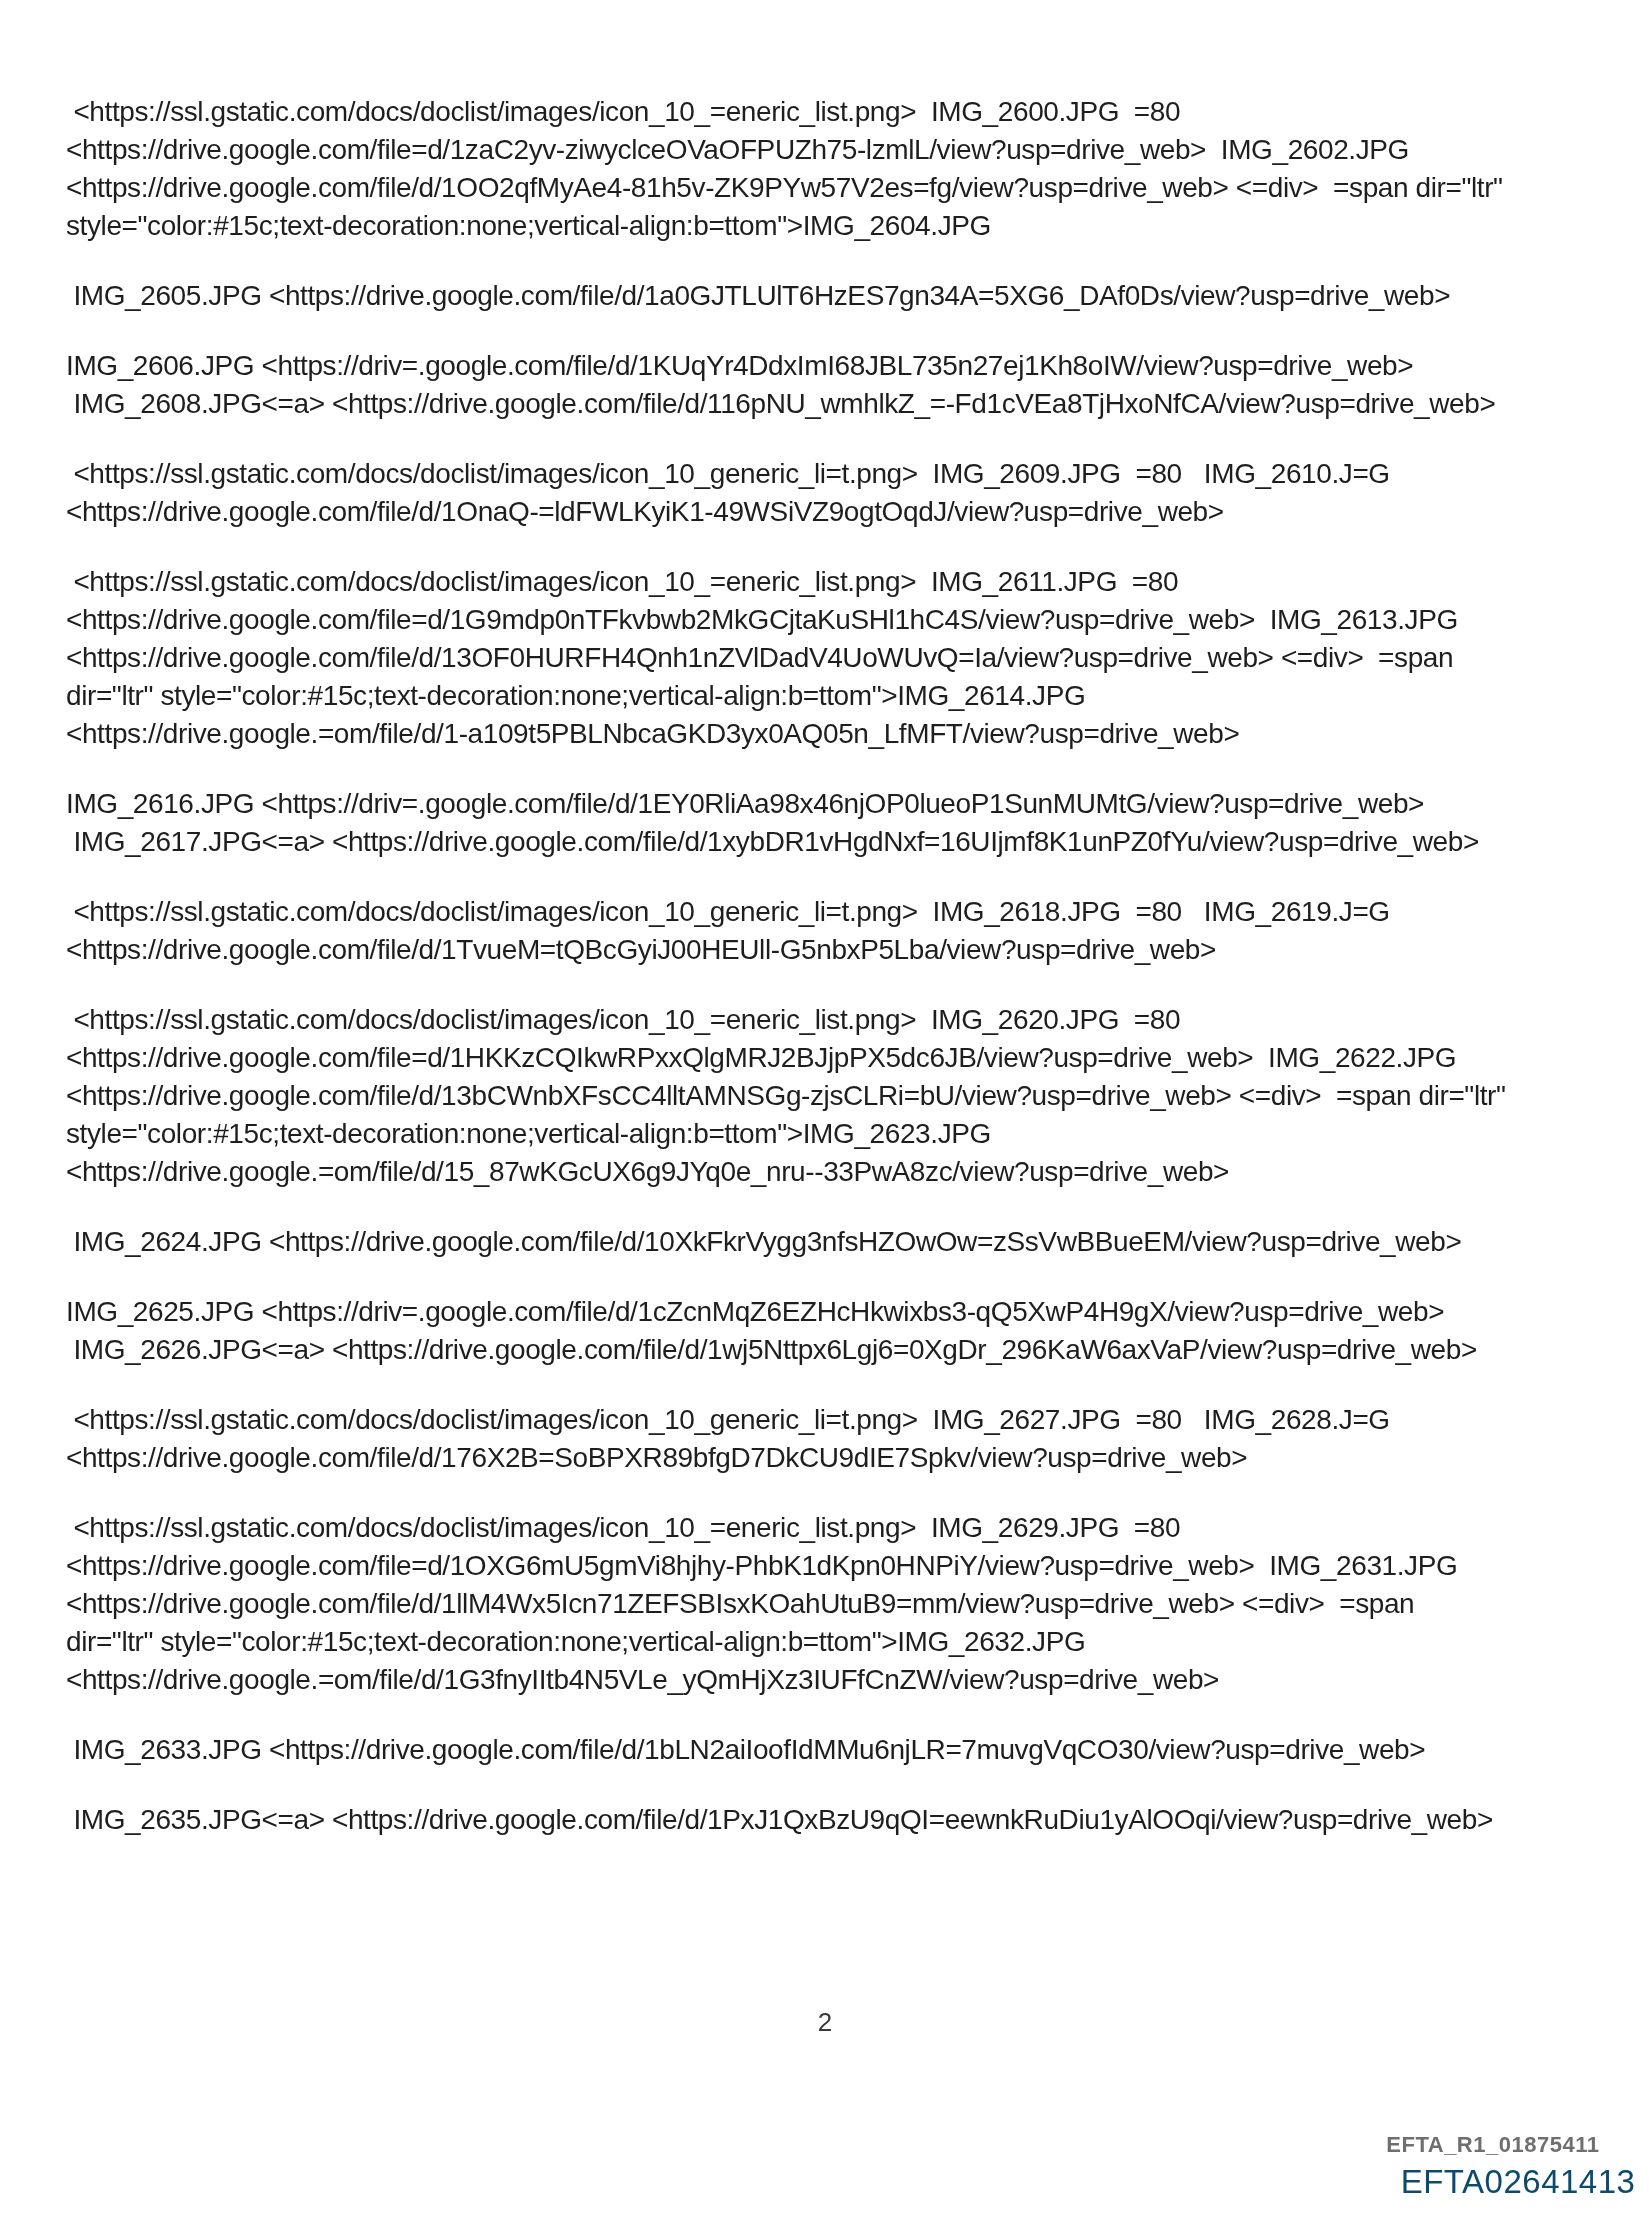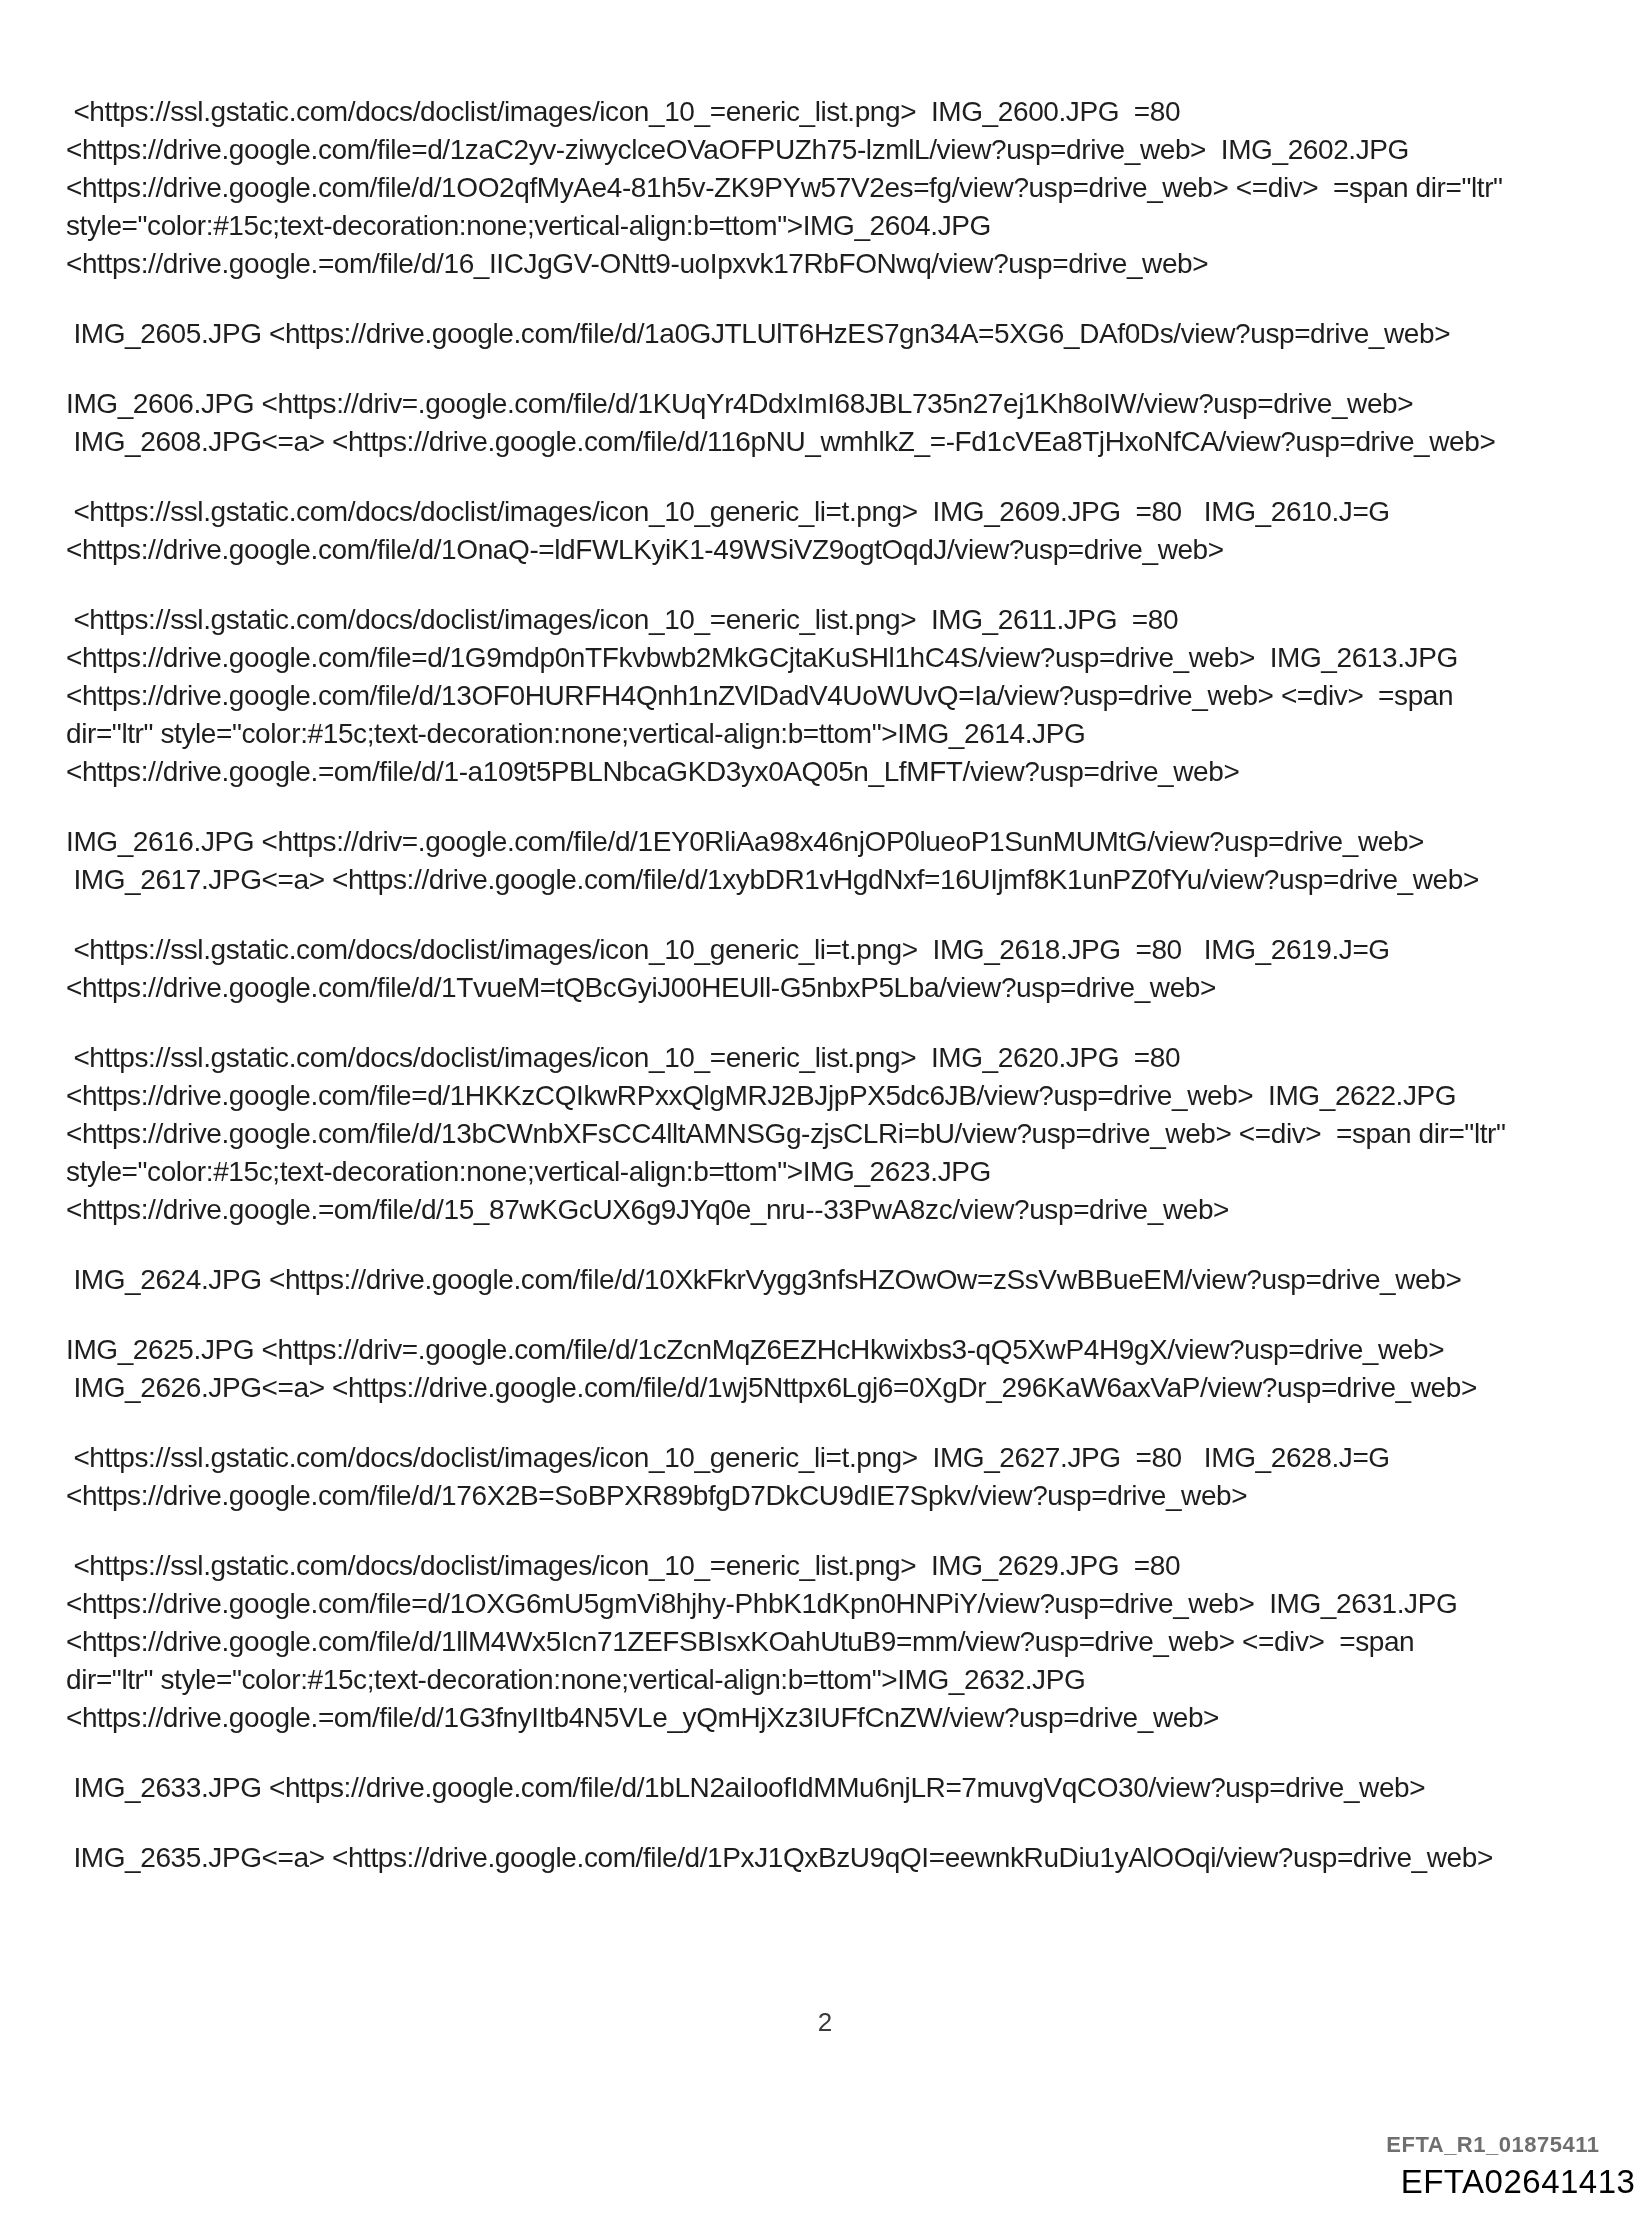--- a/index.html
+++ b/index.html
@@ -49,35 +49,34 @@
     line-height: 35px;
     font-weight: 700;
     color: #6f6f6f;
     letter-spacing: 0.5px;
     padding-right: 36px;
   }
   .stamp-dark {
     font-size: 33px;
     line-height: 39px;
     font-weight: 400;
-    color: #000000;
+    color: #0c4a6e;
     letter-spacing: 0.5px;
   }
 </style>
 </head>
 <body>
 
 <div class="page">
   <div class="doc-body" id="doc-body">
       <div class="para">
         <div class="line"> &lt;https://ssl.gstatic.com/docs/doclist/images/icon_10_=eneric_list.png&gt;  IMG_2600.JPG  =80</div>
         <div class="line">&lt;https://drive.google.com/file=d/1zaC2yv-ziwyclceOVaOFPUZh75-lzmlL/view?usp=drive_web&gt;  IMG_2602.JPG</div>
         <div class="line">&lt;https://drive.google.com/file/d/1OO2qfMyAe4-81h5v-ZK9PYw57V2es=fg/view?usp=drive_web&gt; &lt;=div&gt;  =span dir="ltr"</div>
         <div class="line">style="color:#15c;text-decoration:none;vertical-align:b=ttom"&gt;IMG_2604.JPG</div>
-        <div class="line">&lt;https://drive.google.=om/file/d/16_IICJgGV-ONtt9-uoIpxvk17RbFONwq/view?usp=drive_web&gt;</div>
       </div>
       <div class="para">
         <div class="line"> IMG_2605.JPG &lt;https://drive.google.com/file/d/1a0GJTLUlT6HzES7gn34A=5XG6_DAf0Ds/view?usp=drive_web&gt;</div>
       </div>
       <div class="para">
         <div class="line">IMG_2606.JPG &lt;https://driv=.google.com/file/d/1KUqYr4DdxImI68JBL735n27ej1Kh8oIW/view?usp=drive_web&gt;</div>
         <div class="line"> IMG_2608.JPG&lt;=a&gt; &lt;https://drive.google.com/file/d/116pNU_wmhlkZ_=-Fd1cVEa8TjHxoNfCA/view?usp=drive_web&gt;</div>
       </div>
       <div class="para">
         <div class="line"> &lt;https://ssl.gstatic.com/docs/doclist/images/icon_10_generic_li=t.png&gt;  IMG_2609.JPG  =80   IMG_2610.J=G</div>

